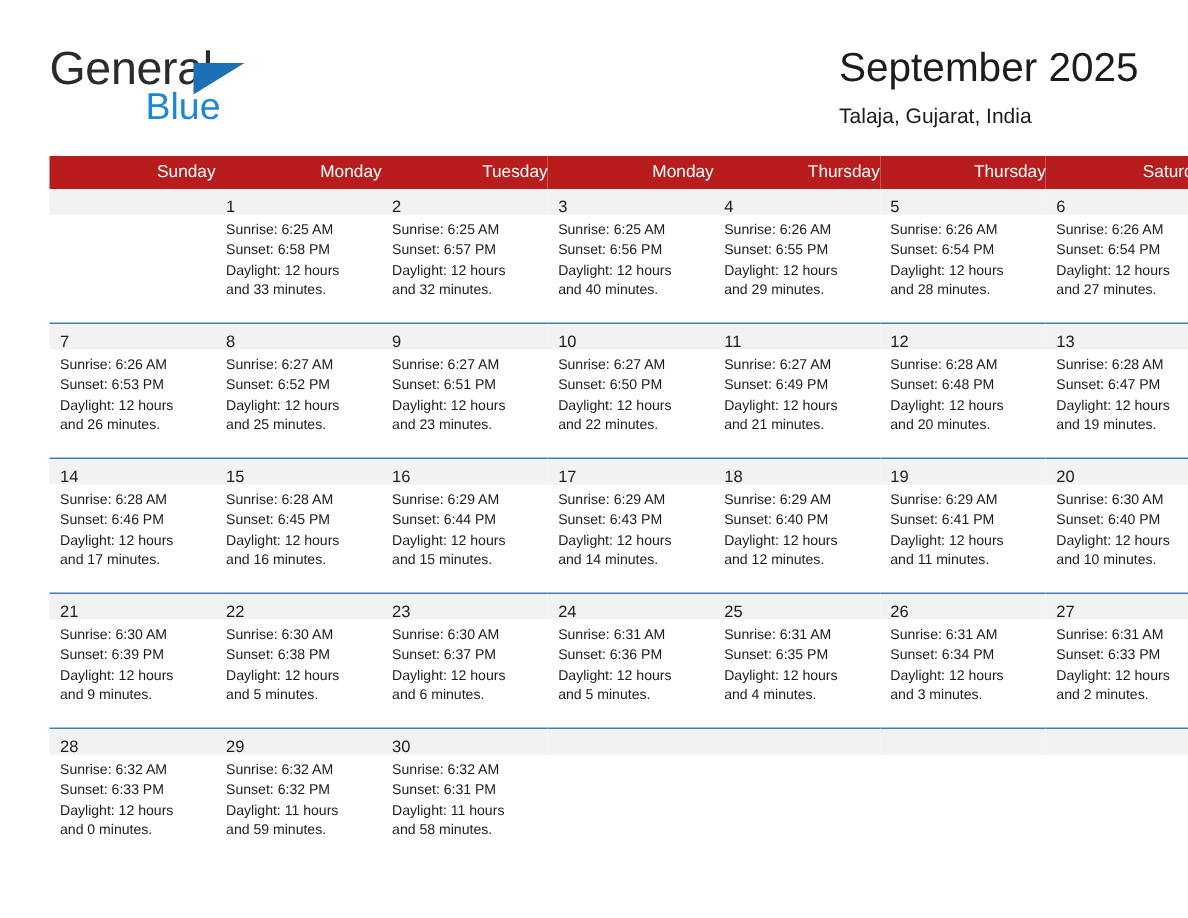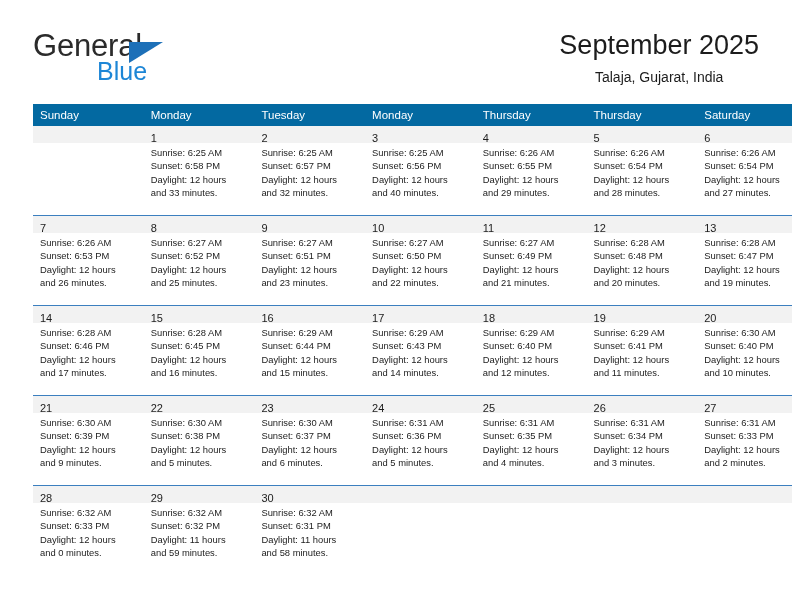--- a/index.html
+++ b/index.html
@@ -62,21 +62,21 @@
     font-size: 25px;
     color: #1d86d6;
     font-weight: 400;
     line-height: 28px;
   }
 
   .title-block {
     position: absolute;
     right: 0;
     top: 0;
-    text-align: center;
+    text-align: left;
   }
   .cal-title {
     font-size: 27px;
     font-weight: 400;
     color: #1c1c1c;
     line-height: 34px;
     white-space: nowrap;
   }
   .cal-subtitle {
     font-size: 14px;
@@ -93,25 +93,25 @@
     left: 33px;
     top: 104px;
     width: 726px;
   }
   table.cal {
     border-collapse: collapse;
     table-layout: fixed;
     width: 726px;
   }
   table.cal th {
-    background: #0369a1;
+    background: #b91c1c;
     color: #ffffff;
     font-size: 11.5px;
     font-weight: 400;
-    text-align: left;
+    text-align: right;
     padding: 5px 0 5px 7px;
     height: 12px;
     border: none;
     width: 103.71px;
   }
   table.cal td {
     vertical-align: top;
     padding: 0;
     border: none;
     border-top: 1px solid #3c7fbf;

